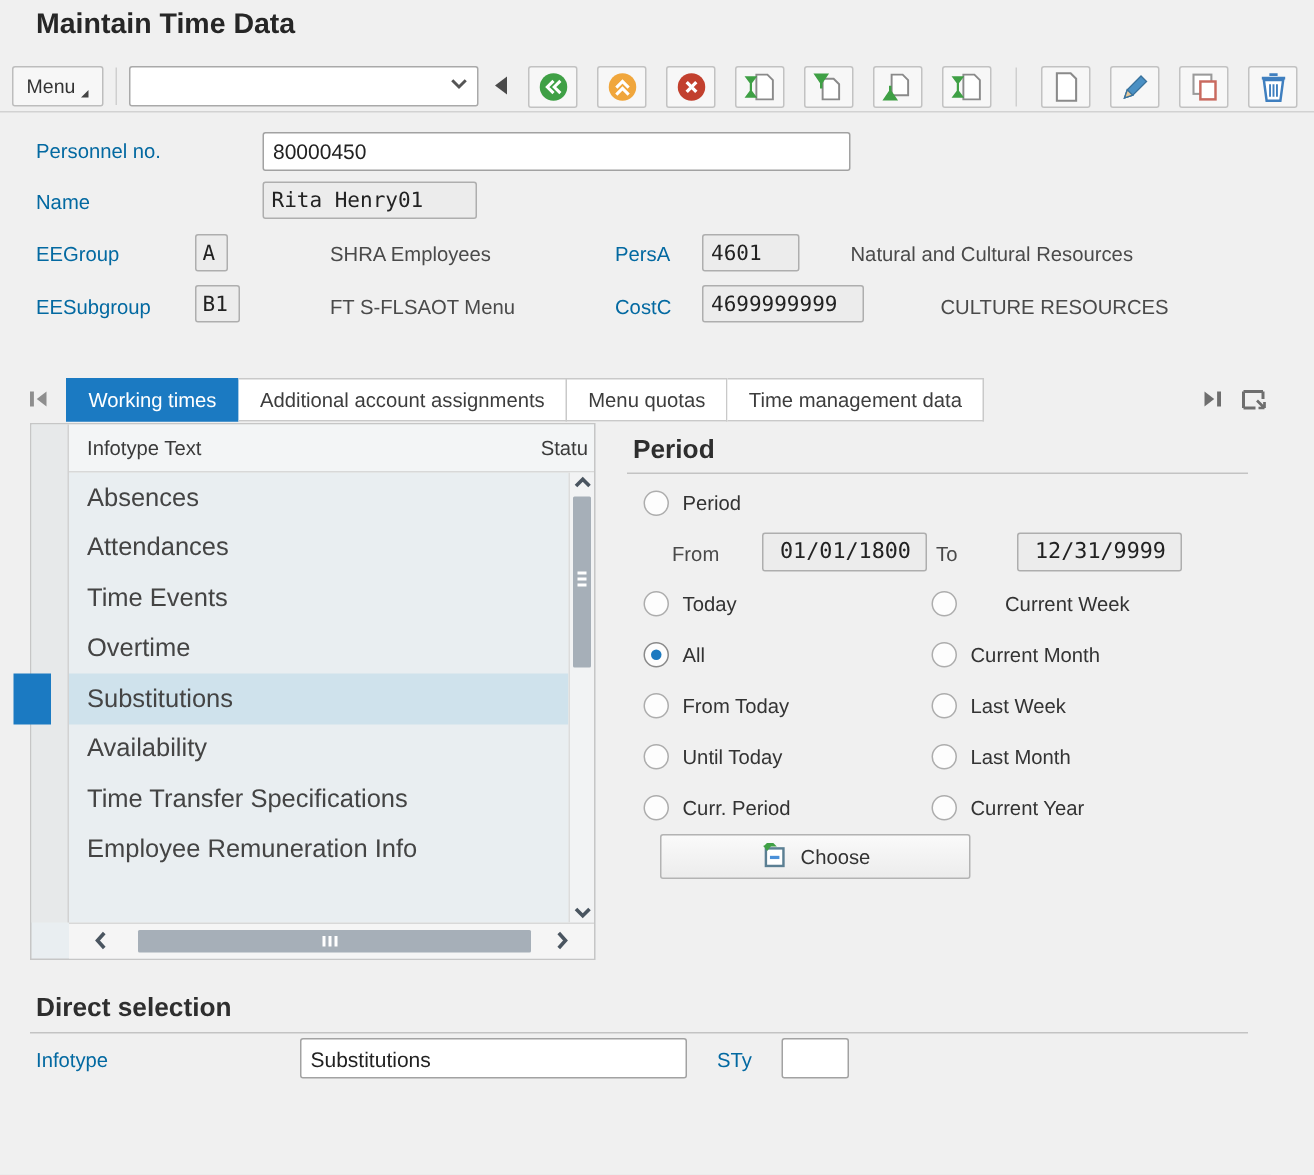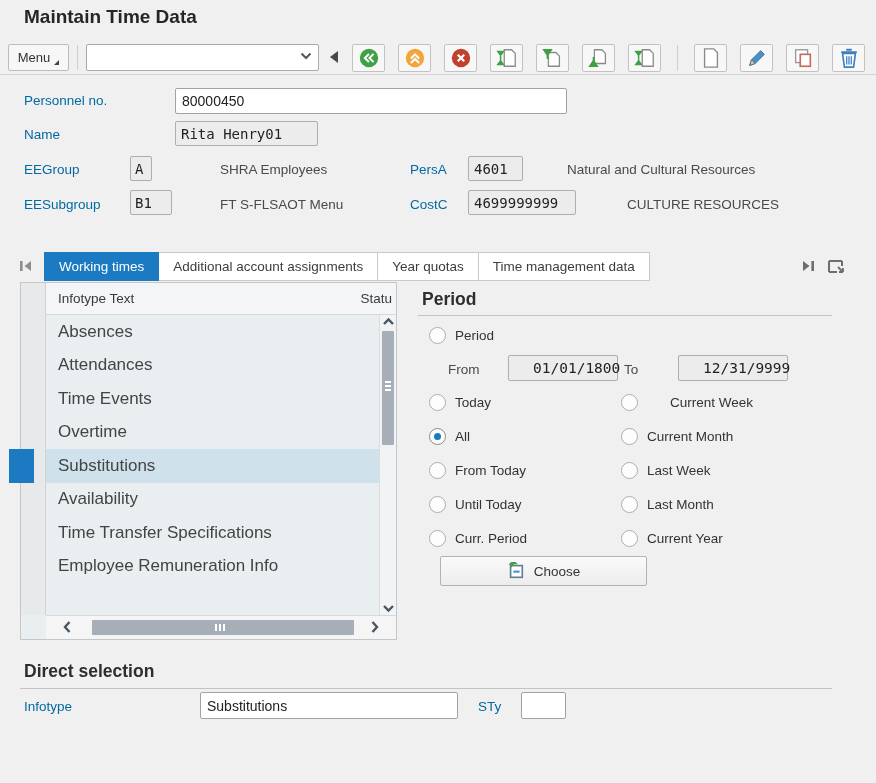--- a/index.html
+++ b/index.html
@@ -80,21 +80,21 @@
   .sec-head{ font-size:17.5px; font-weight:bold; color:#2e2e2e; }
   .period .sec-head{ position:absolute; left:7px; top:7px; }
   .period .rule{ position:absolute; left:3px; top:33px; width:414px; height:1px; background:#c3c3c3; }
   .radio{ width:17px; height:17px; border-radius:50%; background:#fdfdfd; border:1px solid #adadad; position:relative; flex:none; }
   .radio.checked{ border-color:#8a8a8a; }
   .radio.checked::after{ content:""; position:absolute; left:4px; top:4px; width:7px; height:7px; border-radius:50%; background:#1b79c0; }
   .radio-item{ position:absolute; display:flex; align-items:center; gap:9px; font-size:13.5px; color:#333; }
   .fromto-label{ position:absolute; font-size:13.5px; color:#4a4a4a; }
   .date-box{ position:absolute; width:110px; height:26px; background:#ececec; border:1px solid #aeaeae; border-radius:2px;
              font-family:"DejaVu Sans Mono", monospace; font-size:14.5px; color:#222;
-             display:flex; align-items:center; padding:0 24px; }
+             display:flex; align-items:center; padding:0 11px; }
   .choose-btn{ position:absolute; left:25px; top:274px; width:207px; height:30px;
                background:linear-gradient(#fafafa,#ececec); border:1px solid #b3b3b3; border-radius:2px;
                display:flex; align-items:center; justify-content:center; gap:9px; font-size:13.5px; color:#333; }
 
   
   .direct-head{ position:absolute; left:24px; top:661px; }
   .direct-rule{ position:absolute; left:20px; top:688px; width:812px; height:1px; background:#c3c3c3; }
   .infotype-input{ position:absolute; left:200px; top:692px; width:258px; height:27px; }
   .sty-input{ position:absolute; left:521px; top:692px; width:45px; height:27px; }
 </style>
@@ -194,40 +194,40 @@
     <div class="fld-label" style="left:24px; top:93px;">Personnel no.</div>
     <input class="inp" style="position: absolute; left: 175px; top: 88px; width: 392px; height: 26px;" value="80000450">
 
     <div class="fld-label" style="left:24px; top:127px;">Name</div>
     <div class="ro-box" style="left:175px; top:121px; width:143px;">Rita Henry01</div>
 
     <div class="fld-label" style="left:24px; top:162px;">EEGroup</div>
     <div class="ro-box" style="left:130px; top:156px; width:22px; padding:0 4px;">A</div>
     <div class="fld-text" style="left:176px; top:162px;">SHRA Employees</div>
     <div class="fld-label" style="left:410px; top:162px;">PersA</div>
-    <div class="ro-box" style="left:468px; top:156px; width:55px;">4601</div>
+    <div class="ro-box" style="left:468px; top:156px; width:65px;">4601</div>
     <div class="fld-text" style="left:523px; top:162px;">Natural and Cultural Resources</div>
 
     <div class="fld-label" style="left:24px; top:197px;">EESubgroup</div>
-    <div class="ro-box" style="left:130px; top:190px; width:42px; padding:0 4px;">B1</div>
+    <div class="ro-box" style="left:130px; top:190px; width:30px; padding:0 4px;">B1</div>
     <div class="fld-text" style="left:176px; top:197px;">FT S-FLSAOT Menu</div>
     <div class="fld-label" style="left:410px; top:197px;">CostC</div>
     <div class="ro-box" style="left:468px; top:190px; width:108px;">4699999999</div>
     <div class="fld-text" style="left:583px; top:197px;">CULTURE RESOURCES</div>
   </div>
 
   <div class="tabstrip">
     <svg class="tabscroll-left" width="16" height="14" viewBox="0 0 16 14">
       <rect x="2" y="2" width="2.6" height="10" fill="#8e8e8e"></rect>
       <path d="M13 2 L6.5 7 L13 12 Z" fill="#8e8e8e"></path>
     </svg>
     <div class="tabs">
       <div class="tab active">Working times</div>
       <div class="tab">Additional account assignments</div>
-      <div class="tab">Year quotas</div>
+      <div class="tab">Menu quotas</div>
       <div class="tab">Time management data</div>
     </div>
     <svg class="tabscroll-right" width="16" height="14" viewBox="0 0 16 14">
       <path d="M3 2 L9.5 7 L3 12 Z" fill="#6e6e6e"></path>
       <rect x="11.4" y="2" width="2.6" height="10" fill="#6e6e6e"></rect>
     </svg>
     <svg class="tab-expand" width="19" height="18" viewBox="0 0 19 18">
       <path d="M3 4 H16 M3 4 V15 M3 15 H11 M16 4 V9" stroke="#6e6e6e" stroke-width="2" fill="none"></path>
       <path d="M12 10 L17 15 M17 15 V11 M17 15 H13" stroke="#6e6e6e" stroke-width="1.8" fill="none"></path>
     </svg>

